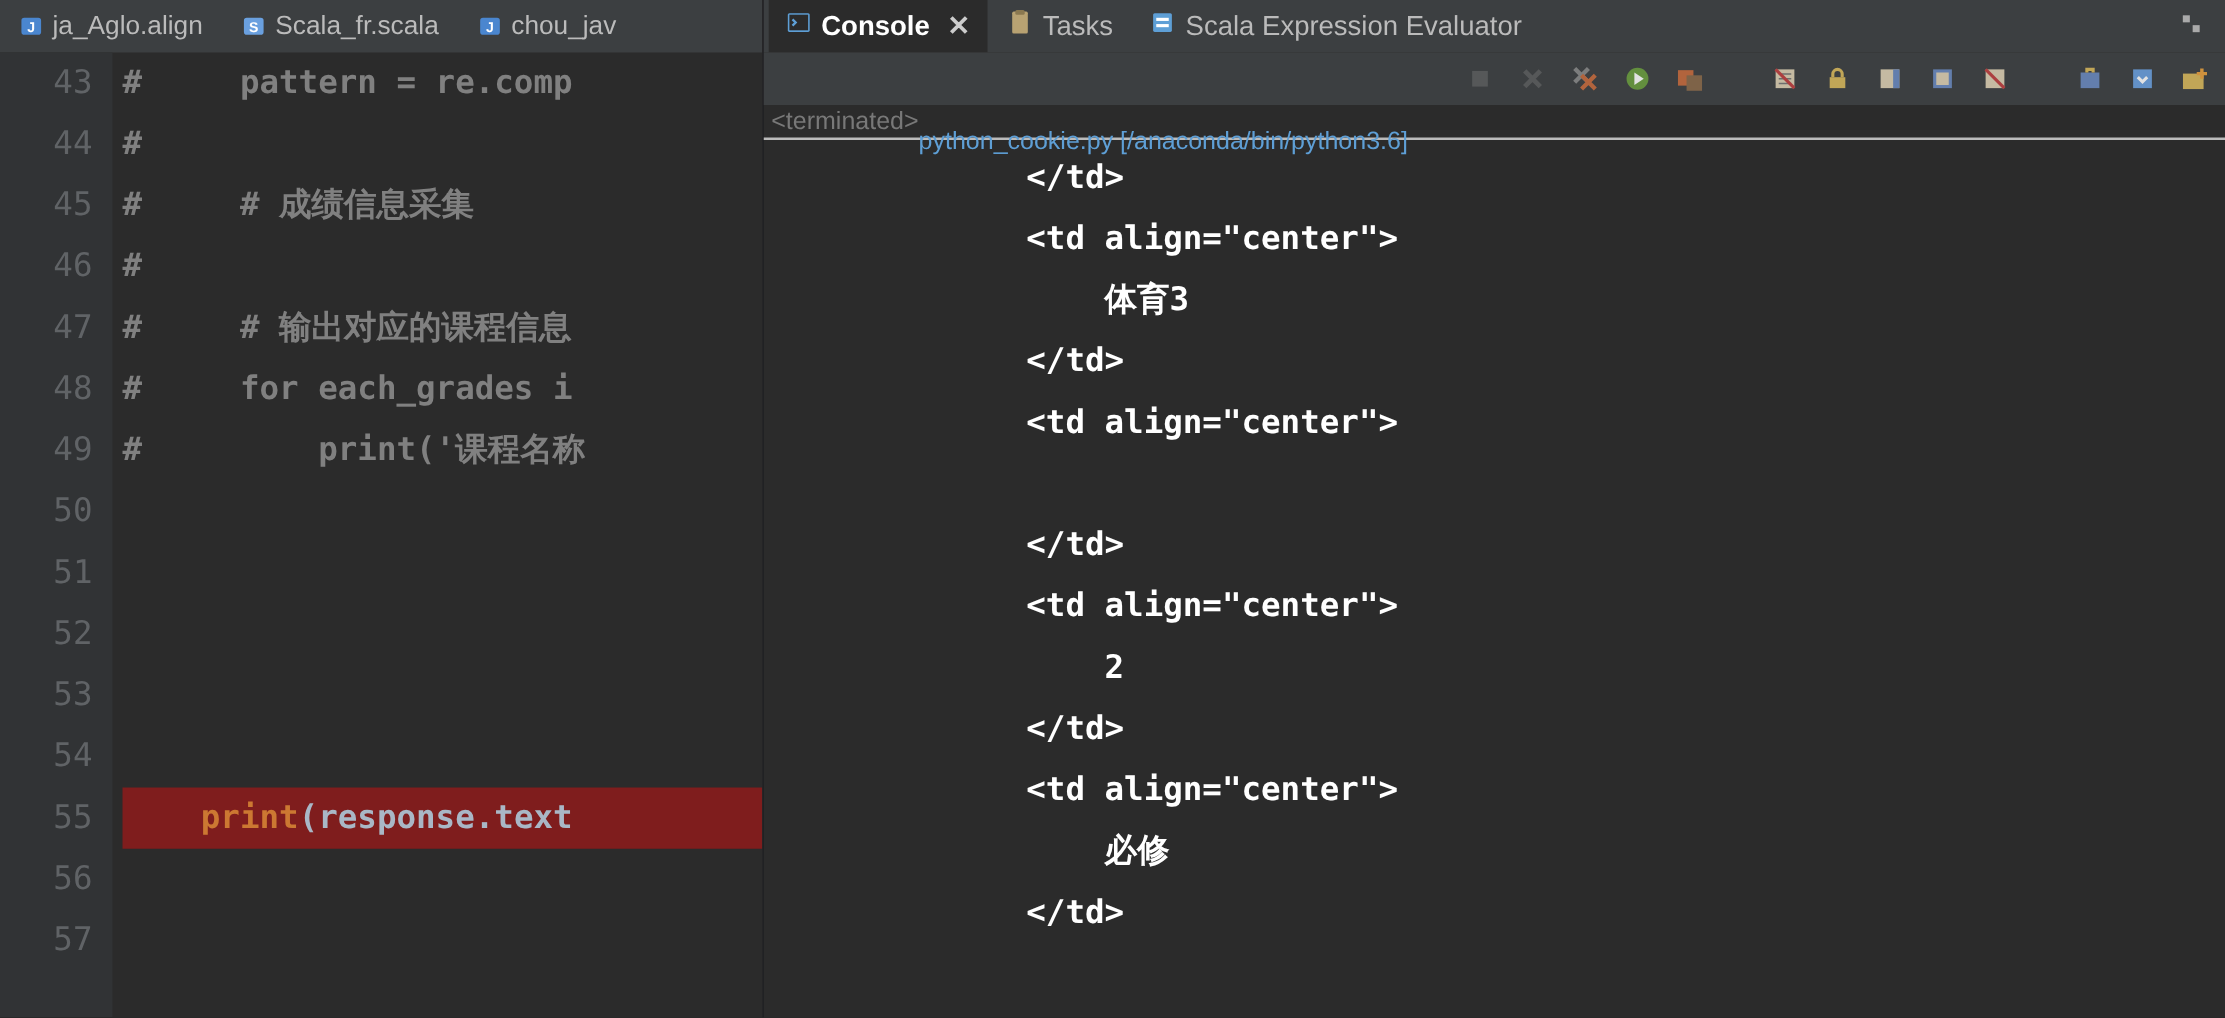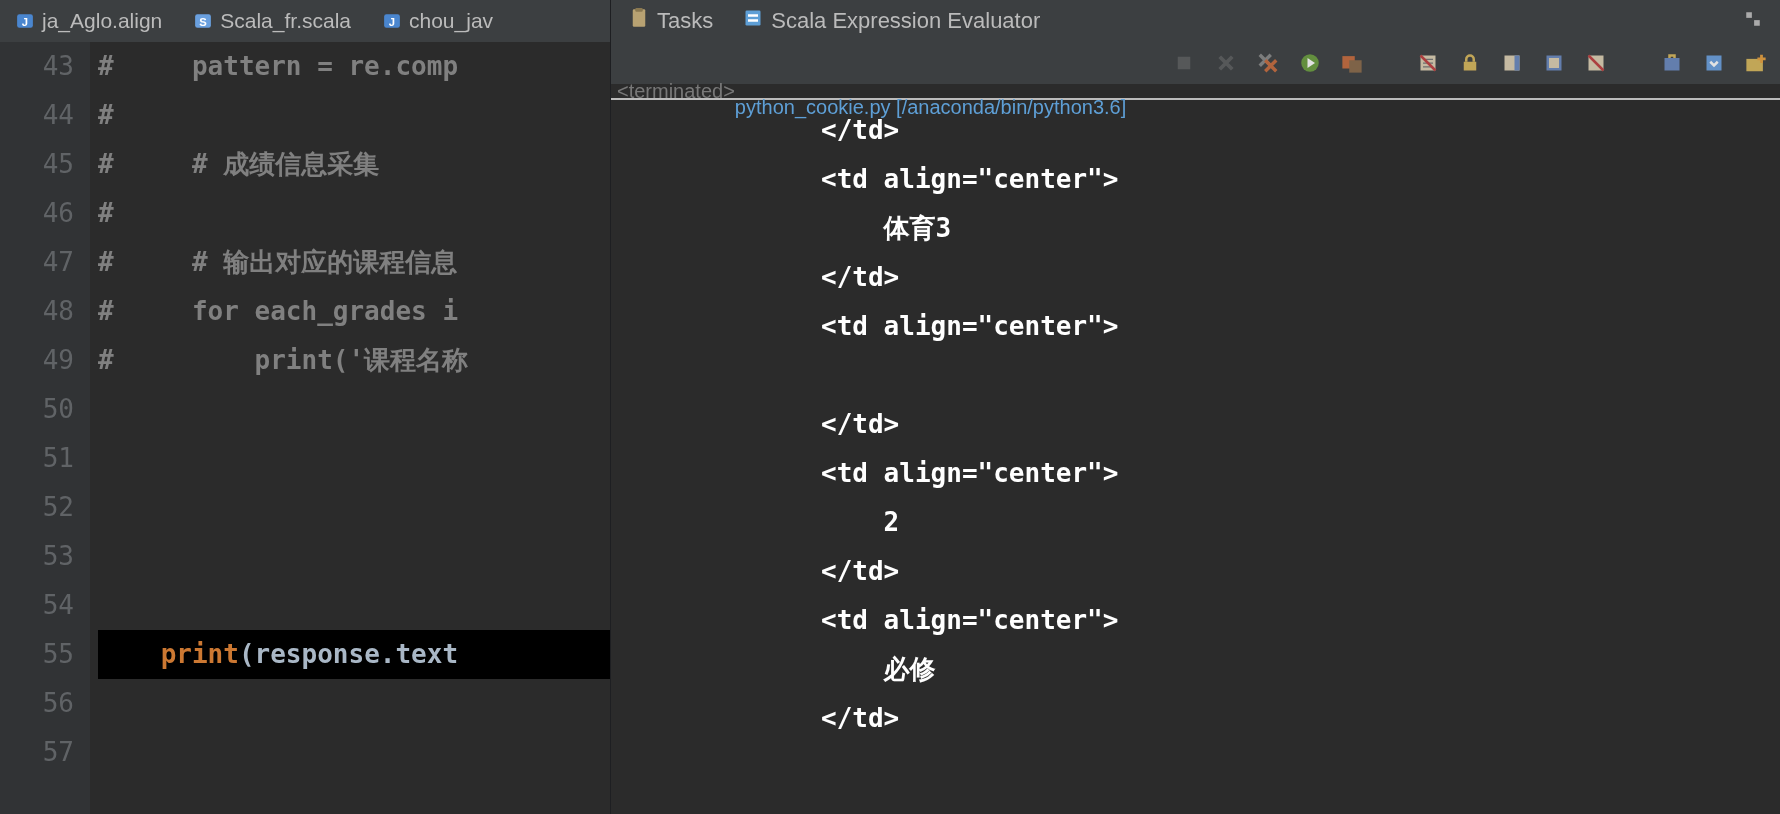--- a/index.html
+++ b/index.html
@@ -76,21 +76,21 @@
     .code-line {
       font-size: 26px;
       line-height: 49px;
       height: 49px;
       white-space: pre;
       color: #a9b7c6;
       font-family: Menlo, Monaco, Consolas, monospace;
       font-weight: bold;
     }
     .code-line.hl {
-      background: #000000;
+      background: #7f1d1d;
     }
     .tok-comment { color: #808080; }
     .tok-kw-print { color: #cc7832; }
     .tok-punc { color: #a9b7c6; }
     .tok-ident { color: #a9b7c6; }
     .tok-dot { color: #a9b7c6; }
 
     .console-pane {
       flex: 1;
       height: 100%;
@@ -138,21 +138,21 @@
       width: 28px;
       height: 28px;
       display: flex;
       align-items: center;
       justify-content: center;
       cursor: pointer;
       opacity: 0.85;
     }
     .tb-btn.disabled { opacity: 0.35; }
     .console-status {
-      height: 16px;
+      height: 28px;
       font-size: 20px;
       font-family: -apple-system, "Helvetica Neue", Arial, sans-serif;
       padding-left: 6px;
       color: #787878;
       border-bottom: 2px solid #bbbbbb;
       display: flex;
       align-items: center;
     }
     .console-status .term { color: #787878; }
     .console-status .link { color: #5e9fd6; margin-top: 32px; }
@@ -245,20 +245,31 @@
         <div class="code-line"></div>
         <div class="code-line"></div>
         <div class="code-line hl">    <span class="tok-kw-print">print</span><span class="tok-punc">(</span><span class="tok-ident">response</span><span class="tok-dot">.</span><span class="tok-ident">text</span></div>
         <div class="code-line"></div>
       </div>
     </div>
   </div>
 
   <div class="console-pane">
     <div class="console-tabs">
+      <div class="ctab active">
+        <span>
+          <svg width="20" height="20" viewBox="0 0 16 16">
+              <rect x="1" y="2" width="14" height="12" rx="1" fill="#5e9fd6"></rect>
+              <rect x="2" y="3" width="12" height="10" fill="#2b2b2b"></rect>
+              <path d="M4 6l2 2-2 2" stroke="#5e9fd6" stroke-width="1.5" fill="none"></path>
+            </svg>
+        </span>
+        <span>Console</span>
+        <span class="close">✕</span>
+      </div>
       <div class="ctab">
         <span>
           <svg width="20" height="20" viewBox="0 0 16 16">
               <rect x="3" y="1" width="10" height="14" rx="1" fill="#b8a272"></rect>
               <rect x="5" y="0" width="6" height="3" rx="1" fill="#8a7850"></rect>
             </svg>
         </span>
         <span>Tasks</span>
       </div>
       <div class="ctab">

